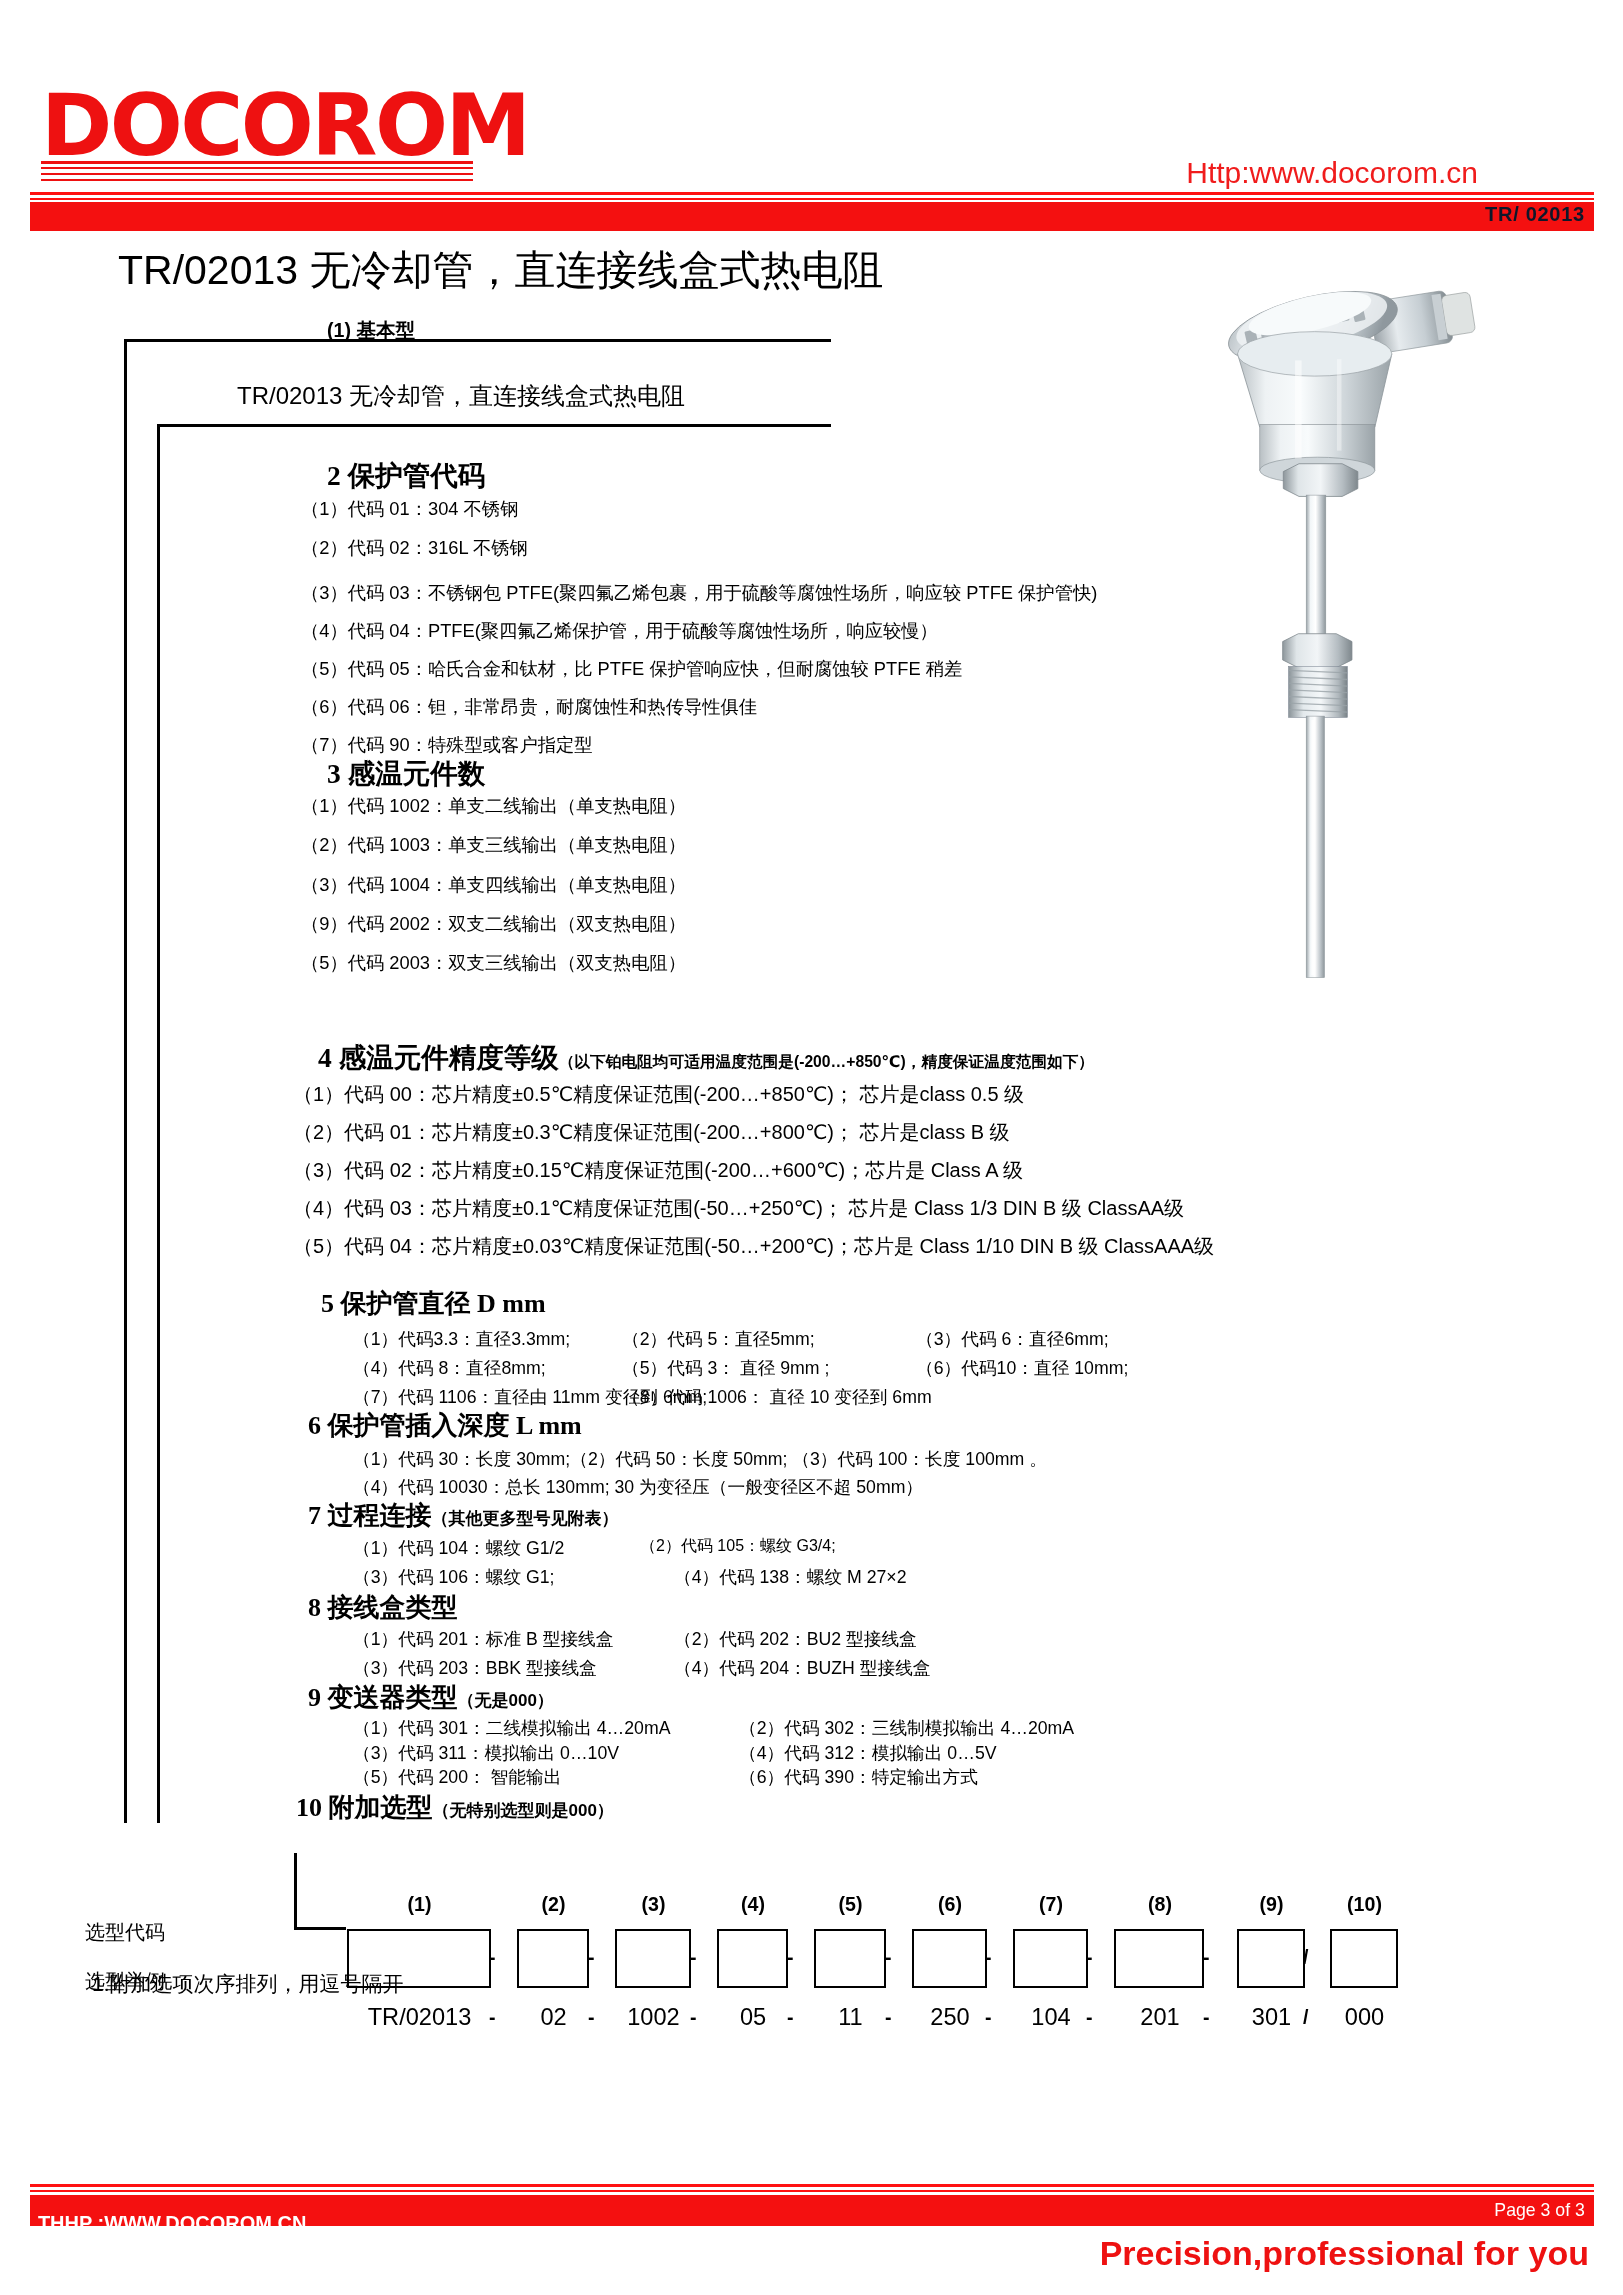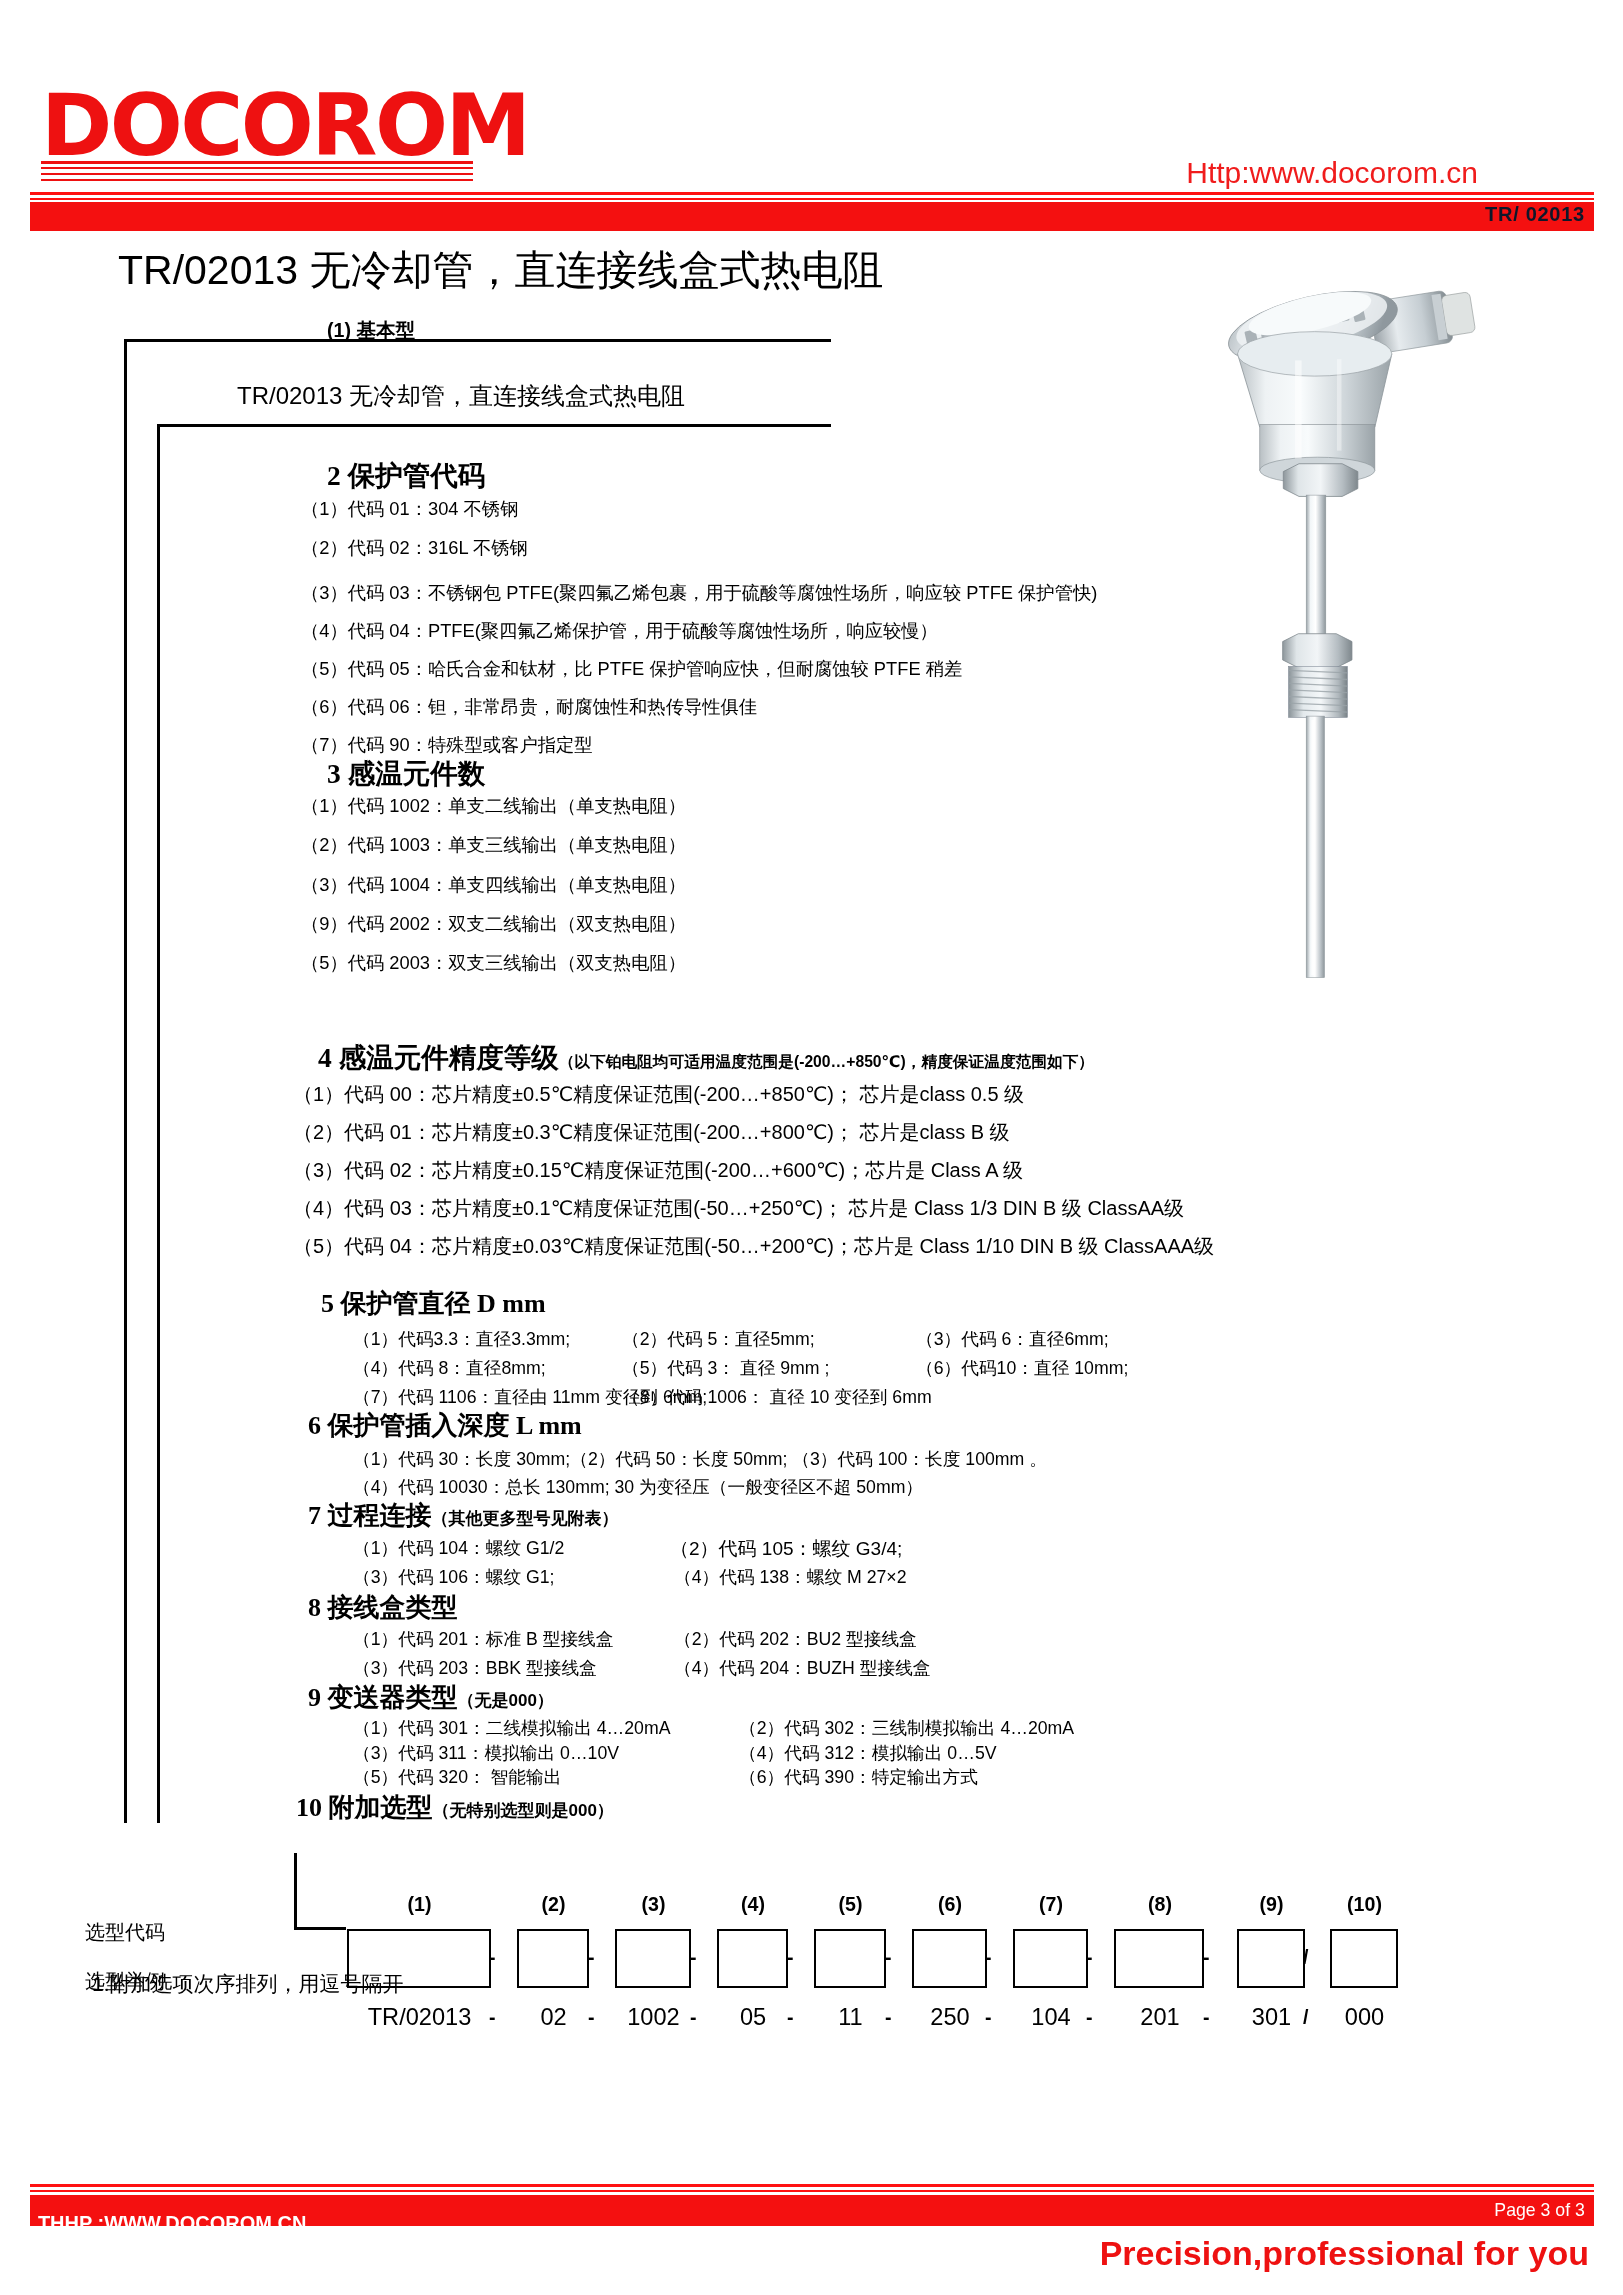--- a/index.html
+++ b/index.html
@@ -255,34 +255,34 @@
       <div class="item" style="left: 353px; top: 1356px; font-size: 17.7px;">（4）代码 8：直径8mm;</div>
       <div class="item" style="left: 622px; top: 1356px; font-size: 17.7px;">（5）代码 3： 直径 9mm ;</div>
       <div class="item" style="left: 916px; top: 1356px; font-size: 17.7px;">（6）代码10：直径 10mm;</div>
       <div class="item" style="left: 353px; top: 1385px; font-size: 17.7px;">（7）代码 1106：直径由 11mm 变径到 6mm;</div>
       <div class="item" style="left: 622px; top: 1385px; font-size: 17.7px;">（8）代码 1006： 直径 10 变径到 6mm</div>
       <div class="sec-head" style="left: 308px; top: 1408px; font-size: 26px;"><span class="num">6</span> <span class="zh">保护管插入深度</span><span> L mm</span></div>
       <div class="item" style="left: 353px; top: 1447px; font-size: 17.7px;">（1）代码 30：长度 30mm;（2）代码 50：长度 50mm;   （3）代码 100：长度 100mm 。</div>
       <div class="item" style="left: 353px; top: 1475px; font-size: 17.7px;">（4）代码 10030：总长 130mm; 30 为变径压（一般变径区不超 50mm）</div>
       <div class="sec-head" style="left: 308px; top: 1498px; font-size: 26px;"><span class="num">7</span> <span class="zh">过程连接</span><span class="note" style="font-size: 17px;">（其他更多型号见附表）</span></div>
       <div class="item" style="left: 353px; top: 1536px; font-size: 17.7px;">（1）代码 104：螺纹 G1/2</div>
-      <div class="item" style="left: 670px; top: 1536px; font-size: 19px;">（2）代码 105：螺纹 G3/4;</div>
+      <div class="item" style="left: 640px; top: 1536px; font-size: 16px;">（2）代码 105：螺纹 G3/4;</div>
       <div class="item" style="left: 353px; top: 1565px; font-size: 17.7px;">（3）代码 106：螺纹 G1;</div>
       <div class="item" style="left: 674px; top: 1565px; font-size: 17.7px;">（4）代码 138：螺纹 M 27×2</div>
       <div class="sec-head" style="left: 308px; top: 1590px; font-size: 26px;"><span class="num">8</span> <span class="zh">接线盒类型</span></div>
       <div class="item" style="left: 353px; top: 1627px; font-size: 17.7px;">（1）代码 201：标准 B 型接线盒</div>
       <div class="item" style="left: 674px; top: 1627px; font-size: 17.7px;">（2）代码 202：BU2 型接线盒</div>
       <div class="item" style="left: 353px; top: 1656px; font-size: 17.7px;">（3）代码 203：BBK 型接线盒</div>
       <div class="item" style="left: 674px; top: 1656px; font-size: 17.7px;">（4）代码 204：BUZH 型接线盒</div>
       <div class="sec-head" style="left: 308px; top: 1680px; font-size: 26px;"><span class="num">9</span> <span class="zh">变送器类型</span><span class="note" style="font-size: 17px;">（无是000）</span></div>
       <div class="item" style="left: 353px; top: 1716px; font-size: 17.7px;">（1）代码 301：二线模拟输出 4…20mA</div>
       <div class="item" style="left: 739px; top: 1716px; font-size: 17.7px;">（2）代码 302：三线制模拟输出 4…20mA</div>
       <div class="item" style="left: 353px; top: 1741px; font-size: 17.7px;">（3）代码 311：模拟输出 0…10V</div>
       <div class="item" style="left: 739px; top: 1741px; font-size: 17.7px;">（4）代码 312：模拟输出 0…5V</div>
-      <div class="item" style="left: 353px; top: 1765px; font-size: 17.7px;">（5）代码 320： 智能输出</div>
+      <div class="item" style="left: 353px; top: 1765px; font-size: 17.7px;">（5）代码 200： 智能输出</div>
       <div class="item" style="left: 739px; top: 1765px; font-size: 17.7px;">（6）代码 390：特定输出方式</div>
       <div class="sec-head" style="left: 296px; top: 1790px; font-size: 26px;"><span class="num">10</span> <span class="zh">附加选型</span><span class="note" style="font-size: 17px;">（无特别选型则是000）</span></div>
     </div>
 
   <div id="sel">
     <div id="sel-bk-v"></div>
     <div id="sel-bk-h"></div>
     <div class="sel-label" id="lbl-code" style="left:85px;top:67px;">选型代码</div>
     <div class="sel-label" id="lbl-ex" style="left:85px;top:116px;">选型举例</div>
   <div class="sel-num" style="left: 347px; top: 41px; width: 145px;">(1)</div>

